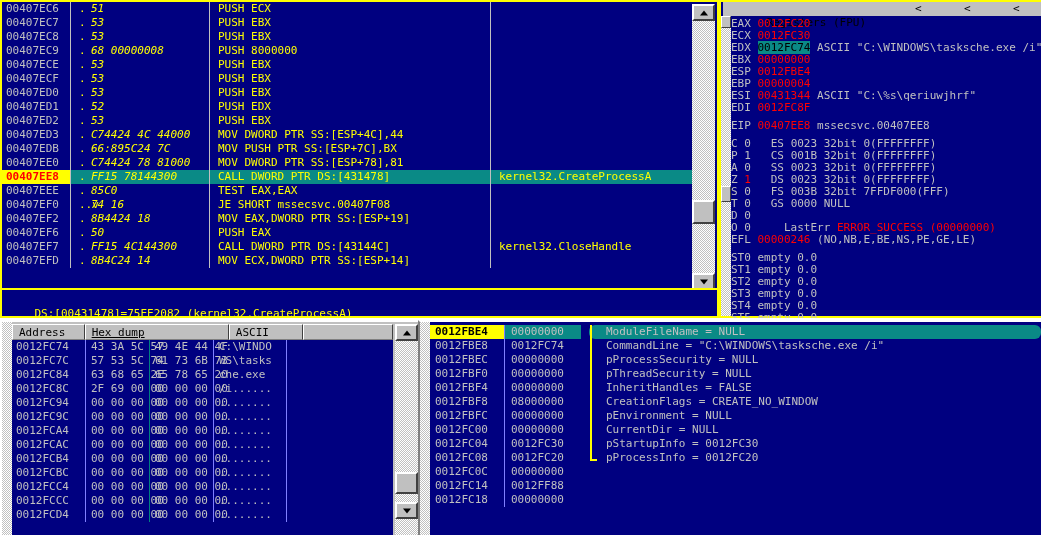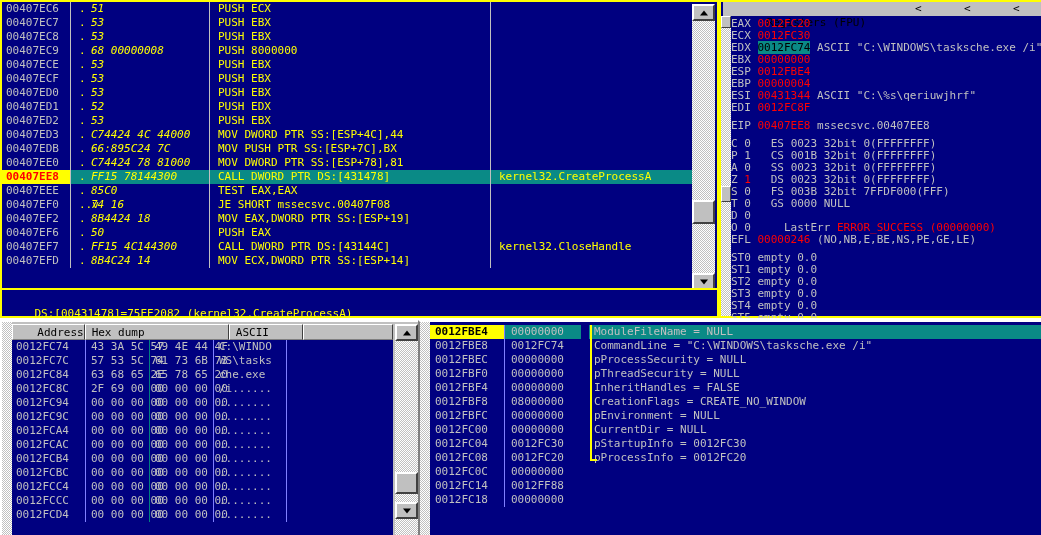--- a/index.html
+++ b/index.html
@@ -117,21 +117,21 @@
     background: repeating-conic-gradient(#ffffff 0% 25%, #c0c0c0 0% 50%) 0 0/2px 2px; }
   #stack-body { position:absolute; left:10px; top:3px; right:0; bottom:0; background:#000080; }
   .srow { height:14px; display:flex; align-items:center; color:#c0c0c0; }
   .srow.sel .s-addr { background:#ffff00; color:#000000; font-weight:bold; }
   .srow.sel .s-val  { background:#0a8a86; color:#c0c0c0; }
   .srow.sel .s-cmt  { background:#0a8a86; color:#c0c0c0; }
   .s-addr { width:74px; padding-left:5px; }
   .s-sep { width:1px; height:14px; background:#8080ff; }
   .s-val { width:76px; padding-left:6px; }
   .s-brk { width:8px; height:14px; }
-  .s-cmt { padding-left:5px; flex:1; }
+  .s-cmt { padding-left:17px; flex:1;border-radius:6px; }
 
   
   #stack-bracket { position:absolute; left:170px; top:17px; width:7px; height:122px;
      border-left:2px solid #ffff00; border-top:0; border-bottom:2px solid #ffff00; pointer-events:none;}
   #stack-bracket-top { position:absolute; left:170px; top:3px; width:2px; height:15px; background:#ffff00; }
 
   
   #split-line { position:absolute; left:0; top:318px; width:1041px; height:2px; background:#ffffff; }
 </style>
 </head>
@@ -187,21 +187,21 @@
       <div class="sb-btn-s" style="top:0;"></div>
       <div class="sb-btn-s" style="top:170px;height:16px;"></div>
     </div>
     <div id="reg-body" class="m"><div class="rline"><span class="rname">EAX</span><span> </span><span class="rval">0012FC20</span><span> </span><span class="rcmt"></span></div><div class="rline"><span class="rname">ECX</span><span> </span><span class="rval">0012FC30</span><span> </span><span class="rcmt"></span></div><div class="rline"><span class="rname">EDX</span><span> </span><span class="rval-hl">0012FC74</span><span> </span><span class="rcmt">ASCII "C:\WINDOWS\tasksche.exe /i"</span></div><div class="rline"><span class="rname">EBX</span><span> </span><span class="rval">00000000</span><span> </span><span class="rcmt"></span></div><div class="rline"><span class="rname">ESP</span><span> </span><span class="rval">0012FBE4</span><span> </span><span class="rcmt"></span></div><div class="rline"><span class="rname">EBP</span><span> </span><span class="rval">00000004</span><span> </span><span class="rcmt"></span></div><div class="rline"><span class="rname">ESI</span><span> </span><span class="rval">00431344</span><span> </span><span class="rcmt">ASCII "C:\%s\qeriuwjhrf"</span></div><div class="rline"><span class="rname">EDI</span><span> </span><span class="rval">0012FC8F</span><span> </span><span class="rcmt"></span></div><div class="gap6"></div><div class="rline"><span class="rname">EIP</span><span> </span><span class="rval">00407EE8</span><span> </span><span class="rcmt">mssecsvc.00407EE8</span></div><div class="gap6"></div><div class="rline"><span class="rname">C</span><span> </span><span class="rname">0</span><span>   </span><span class="rname">ES</span><span> </span><span class="rname">0023</span><span> </span><span class="rname">32bit 0(FFFFFFFF)</span></div><div class="rline"><span class="rname">P</span><span> </span><span class="rname">1</span><span>   </span><span class="rname">CS</span><span> </span><span class="rname">001B</span><span> </span><span class="rname">32bit 0(FFFFFFFF)</span></div><div class="rline"><span class="rname">A</span><span> </span><span class="rname">0</span><span>   </span><span class="rname">SS</span><span> </span><span class="rname">0023</span><span> </span><span class="rname">32bit 0(FFFFFFFF)</span></div><div class="rline"><span class="rname">Z</span><span> </span><span class="rval">1</span><span>   </span><span class="rname">DS</span><span> </span><span class="rname">0023</span><span> </span><span class="rname">32bit 0(FFFFFFFF)</span></div><div class="rline"><span class="rname">S</span><span> </span><span class="rname">0</span><span>   </span><span class="rname">FS</span><span> </span><span class="rname">003B</span><span> </span><span class="rname">32bit 7FFDF000(FFF)</span></div><div class="rline"><span class="rname">T</span><span> </span><span class="rname">0</span><span>   </span><span class="rname">GS</span><span> </span><span class="rname">0000</span><span> </span><span class="rname">NULL</span></div><div class="rline"><span class="rname">D</span><span> </span><span class="rname">0</span><span>   </span><span class="rname"></span><span></span><span class="rname"></span><span></span><span class="rname"></span></div><div class="rline"><span class="rname">O</span><span> </span><span class="rname">0</span><span>   </span><span class="rname"></span><span></span><span class="rname"></span><span></span><span class="rname"></span>  <span class="rname">LastErr</span> <span class="rval">ERROR_SUCCESS (00000000)</span></div><div class="rline"><span class="rname">EFL</span><span> </span><span class="rval">00000246</span><span> </span><span class="rname">(NO,NB,E,BE,NS,PE,GE,LE)</span></div><div class="gap6"></div><div class="rline"><span class="rname">ST0</span><span> </span><span class="rname">empty</span><span> </span><span class="rname">0.0</span></div><div class="rline"><span class="rname">ST1</span><span> </span><span class="rname">empty</span><span> </span><span class="rname">0.0</span></div><div class="rline"><span class="rname">ST2</span><span> </span><span class="rname">empty</span><span> </span><span class="rname">0.0</span></div><div class="rline"><span class="rname">ST3</span><span> </span><span class="rname">empty</span><span> </span><span class="rname">0.0</span></div><div class="rline"><span class="rname">ST4</span><span> </span><span class="rname">empty</span><span> </span><span class="rname">0.0</span></div><div class="rline"><span class="rname">ST5</span><span> </span><span class="rname">empty</span><span> </span><span class="rname">0.0</span></div><div class="rline"><span class="rname">ST6</span><span> </span><span class="rname">empty</span><span> </span><span class="rname">0.0</span></div><div class="rline"><span class="rname">ST7</span><span> </span><span class="rname">empty</span><span> </span><span class="rname">0.0</span></div><div class="rline">              3 2 1 0      E S P U O Z D I</div><div class="rline">FST 0000  Cond 0 0 0 0  Err 0 0 0 0 0 0 0 0  (GT)</div><div class="rline">FCW 027F  Prec NEAR,53  Mask    1 1 1 1 1 1</div></div>
   </div>
 
   <div id="split-line"></div>
 
   <div id="dump-panel">
     <div id="dump-left-sb"></div>
-    <div id="dump-colhdr" class="m"><div class="colh m" style="width: 73px; text-align: right;">Address</div><div class="colh m" style="width: 145px;">Hex dump</div><div class="colh m" style="width: 75px;">ASCII</div><div class="colh m" style="width: 90px;"></div></div>
+    <div id="dump-colhdr" class="m"><div class="colh m" style="width: 73px;">Address</div><div class="colh m" style="width: 145px; text-decoration: underline;">Hex dump</div><div class="colh m" style="width: 75px;">ASCII</div><div class="colh m" style="width: 90px;"></div></div>
     <div id="dump-body">
         <div class="mrow m"><span class="m-addr">0012FC74</span><span class="m-vsep"></span><span class="m-h1">43 3A 5C 57</span><span class="m-vsep-t"></span><span class="m-h2">49 4E 44 4F</span><span class="m-vsep"></span><span class="m-ascii">C:\WINDO</span><span class="m-vsep"></span></div>
         <div class="mrow m"><span class="m-addr">0012FC7C</span><span class="m-vsep"></span><span class="m-h1">57 53 5C 74</span><span class="m-vsep-t"></span><span class="m-h2">61 73 6B 73</span><span class="m-vsep"></span><span class="m-ascii">WS\tasks</span><span class="m-vsep"></span></div>
         <div class="mrow m"><span class="m-addr">0012FC84</span><span class="m-vsep"></span><span class="m-h1">63 68 65 2E</span><span class="m-vsep-t"></span><span class="m-h2">65 78 65 20</span><span class="m-vsep"></span><span class="m-ascii">che.exe </span><span class="m-vsep"></span></div>
         <div class="mrow m"><span class="m-addr">0012FC8C</span><span class="m-vsep"></span><span class="m-h1">2F 69 00 00</span><span class="m-vsep-t"></span><span class="m-h2">00 00 00 00</span><span class="m-vsep"></span><span class="m-ascii">/i......</span><span class="m-vsep"></span></div>
         <div class="mrow m"><span class="m-addr">0012FC94</span><span class="m-vsep"></span><span class="m-h1">00 00 00 00</span><span class="m-vsep-t"></span><span class="m-h2">00 00 00 00</span><span class="m-vsep"></span><span class="m-ascii">........</span><span class="m-vsep"></span></div>
         <div class="mrow m"><span class="m-addr">0012FC9C</span><span class="m-vsep"></span><span class="m-h1">00 00 00 00</span><span class="m-vsep-t"></span><span class="m-h2">00 00 00 00</span><span class="m-vsep"></span><span class="m-ascii">........</span><span class="m-vsep"></span></div>
         <div class="mrow m"><span class="m-addr">0012FCA4</span><span class="m-vsep"></span><span class="m-h1">00 00 00 00</span><span class="m-vsep-t"></span><span class="m-h2">00 00 00 00</span><span class="m-vsep"></span><span class="m-ascii">........</span><span class="m-vsep"></span></div>
         <div class="mrow m"><span class="m-addr">0012FCAC</span><span class="m-vsep"></span><span class="m-h1">00 00 00 00</span><span class="m-vsep-t"></span><span class="m-h2">00 00 00 00</span><span class="m-vsep"></span><span class="m-ascii">........</span><span class="m-vsep"></span></div>
         <div class="mrow m"><span class="m-addr">0012FCB4</span><span class="m-vsep"></span><span class="m-h1">00 00 00 00</span><span class="m-vsep-t"></span><span class="m-h2">00 00 00 00</span><span class="m-vsep"></span><span class="m-ascii">........</span><span class="m-vsep"></span></div>

